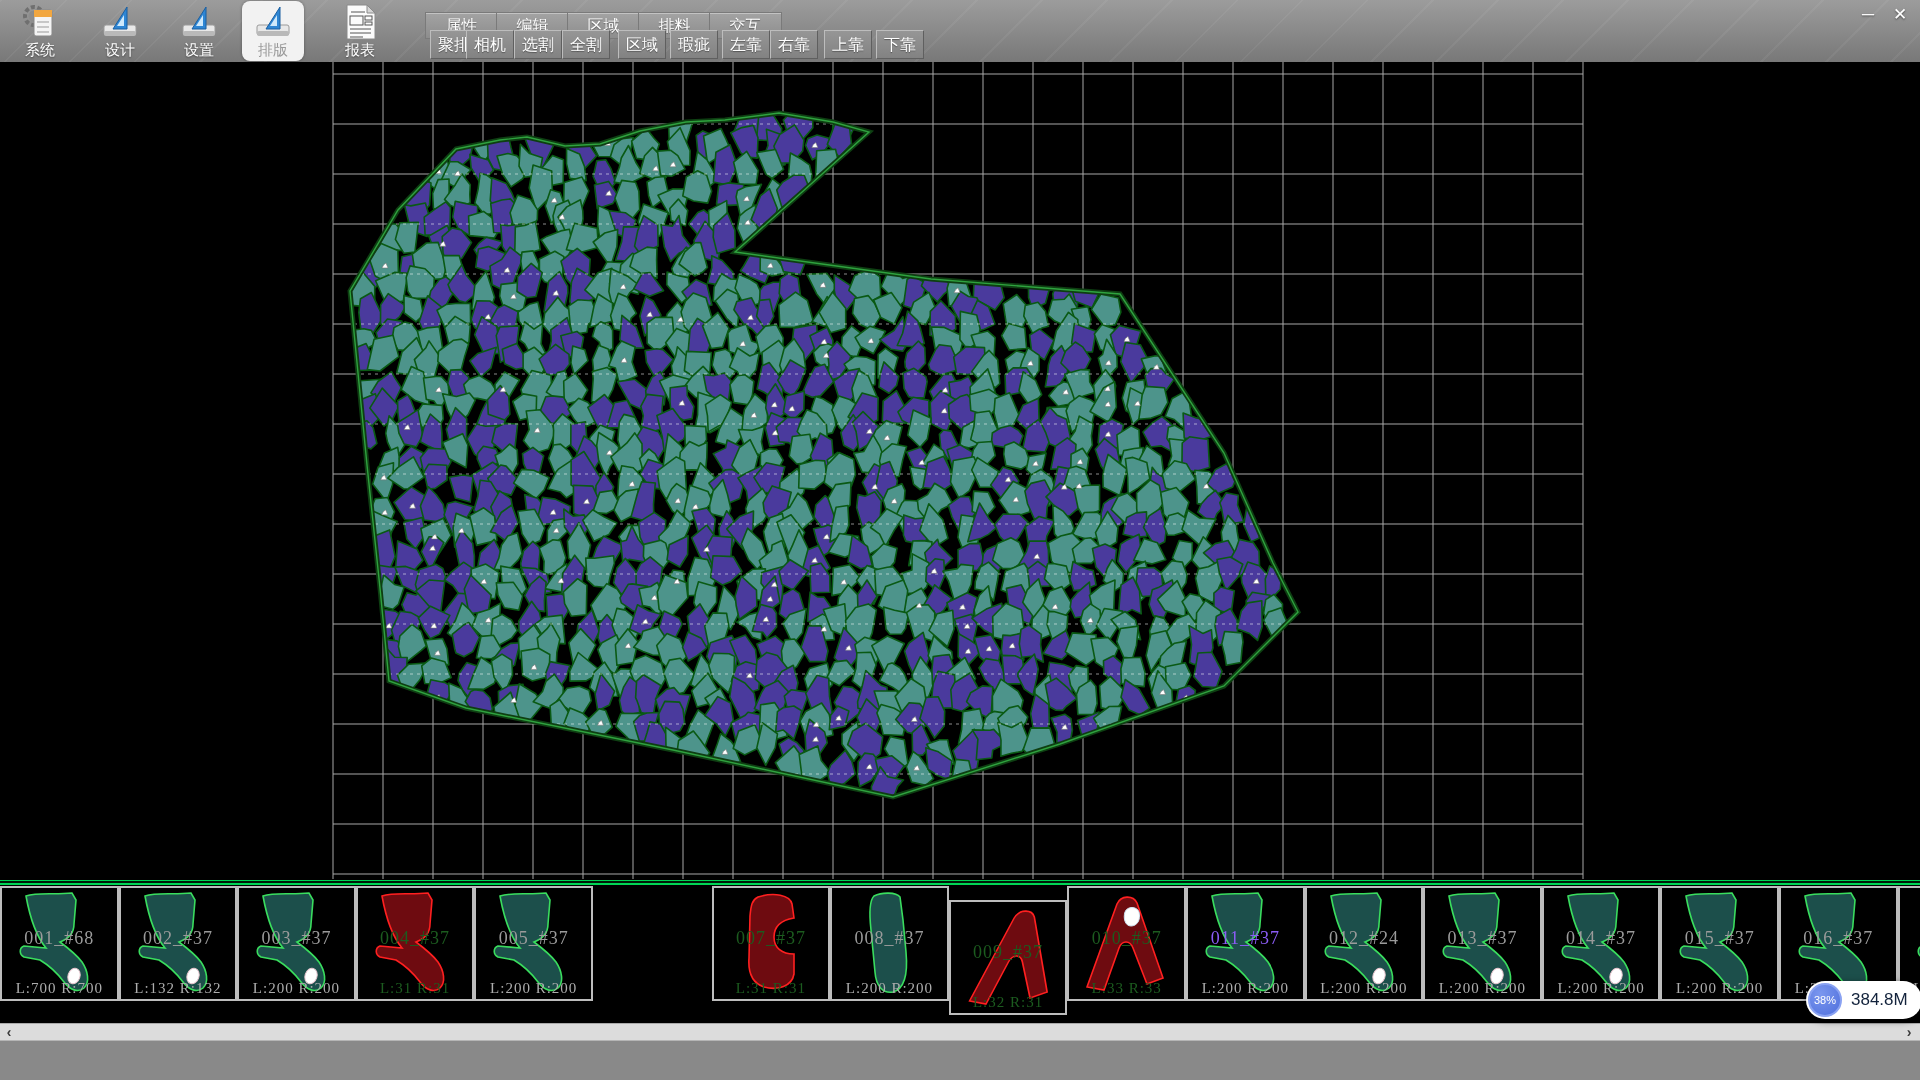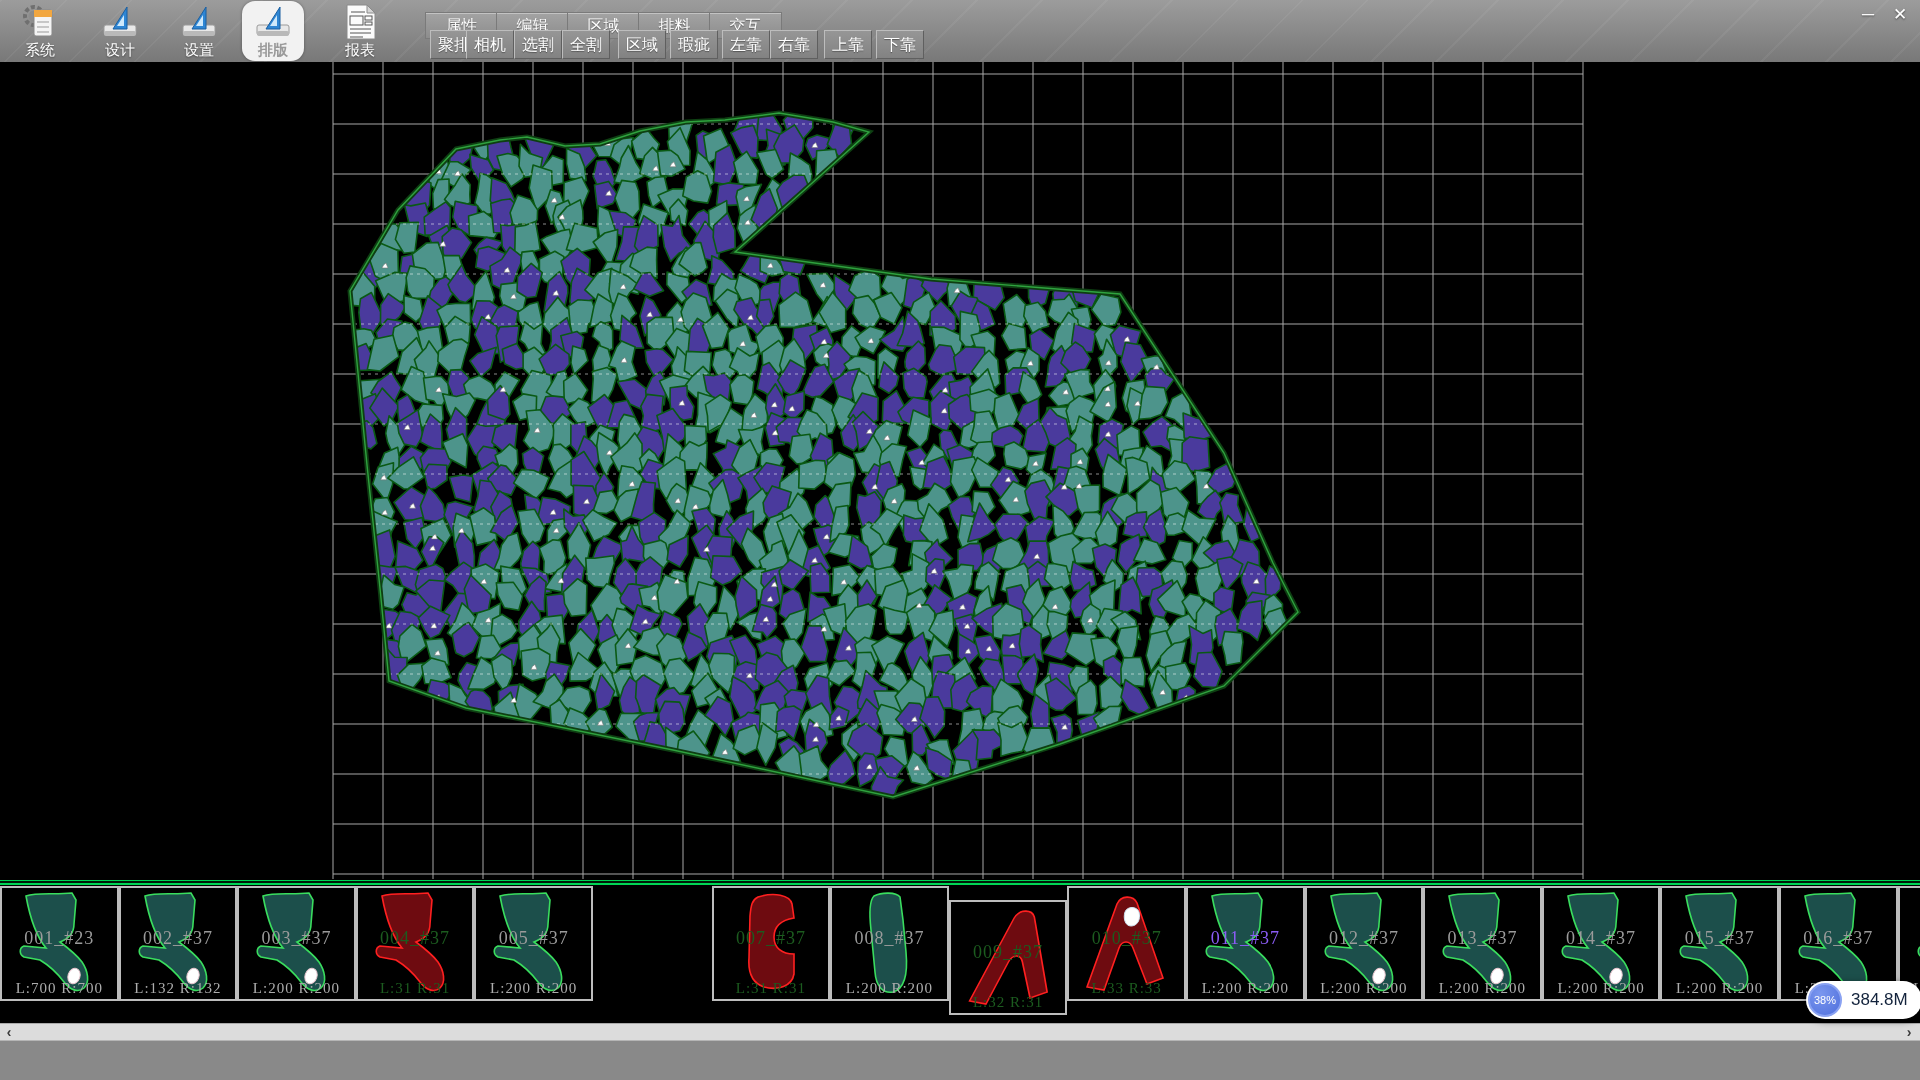--- a/index.html
+++ b/index.html
@@ -5,21 +5,21 @@
   html,body{margin:0;padding:0;width:1920px;height:1080px;overflow:hidden;background:#000;
     font-family:"Liberation Sans","DejaVu Sans",sans-serif;}
   .abs{position:absolute;}
   
   #toolbar{left:0;top:0;width:1920px;height:62px;
     background:linear-gradient(#9c9c9c,#787878);
     background-image:repeating-linear-gradient(135deg,rgba(255,255,255,.05) 0 2px,transparent 2px 46px),linear-gradient(#9c9c9c,#787878);}
   .bigbtn{top:1px;width:62px;height:60px;text-align:center;cursor:pointer;}
   .bigbtn .icon{margin:2px auto 0;width:38px;height:38px;}
   .bigbtn .lbl{color:#fff;font-size:15px;text-shadow:0 1px 2px rgba(0,0,0,.45);}
-  .bigbtn.sel{background:#f2f2f2;border-radius:13px;box-shadow:0 0 3px rgba(0,0,0,.35);font-weight:bold;}
+  .bigbtn.sel{background:#f2f2f2;border-radius:8px;box-shadow:0 0 3px rgba(0,0,0,.35);}
   .bigbtn.sel .lbl{color:#9a9a9a;text-shadow:none;}
   .tab{top:12px;height:25px;line-height:25px;width:71px;text-align:center;color:#fff;font-size:16px;
     background:linear-gradient(#a3a3a3,#8d8d8d);border:1px solid #7a7a7a;border-right:none;
     box-shadow:inset 0 1px 0 rgba(255,255,255,.35);text-shadow:0 1px 1px rgba(0,0,0,.4);cursor:pointer;}
   .tab:last-of-type{border-right:1px solid #7a7a7a;}
   .tool{top:30px;height:27px;line-height:27px;width:46px;text-align:center;color:#fff;font-size:16px;
     background:linear-gradient(#969696,#828282);
     border:1px solid;border-color:#bdbdbd #5f5f5f #5f5f5f #bdbdbd;text-shadow:0 1px 1px rgba(0,0,0,.4);cursor:pointer;}
   .winbtn{top:2px;width:28px;height:26px;color:#fff;font-size:17px;font-weight:bold;text-align:center;
     line-height:26px;text-shadow:0 1px 2px rgba(0,0,0,.5);cursor:pointer;}
@@ -1120,21 +1120,21 @@
     </svg>
 </div>
 
 <div id="strip-top-line" class="abs"></div>
 <div id="filmstrip" class="abs">
     <div class="cell abs" style="left: 0px; width: 118.6px;">
       <svg width="100" height="110" viewBox="0 0 100 110">
         <path d="M16,6 C28,2 44,5 62,3 L66,10 L64,34 C64,44 58,49 50,52 C58,58 66,64 72,72 C78,81 80,92 74,98 C68,103 60,100 54,92 C48,84 40,76 30,70 L14,67 C9,64 9,58 14,56 L36,58 C26,46 20,28 16,6 Z" fill="#1C4F4B" stroke="#3ADD5E" stroke-width="1.6"></path>
         <ellipse cx="64" cy="86" rx="6" ry="8" transform="rotate(18 64 86)" fill="#FFFFFF" stroke="#E8C4CE"></ellipse>
       </svg>
-      <div class="nm" style="color:#9B9B9B">001_#23</div>
+      <div class="nm" style="color:#9B9B9B">001_#68</div>
       <div class="lr" style="color:#ADADAD">L:700 R:700</div>
     </div>
     <div class="cell abs" style="left: 118.6px; width: 118.6px;">
       <svg width="100" height="110" viewBox="0 0 100 110">
         <path d="M16,6 C28,2 44,5 62,3 L66,10 L64,34 C64,44 58,49 50,52 C58,58 66,64 72,72 C78,81 80,92 74,98 C68,103 60,100 54,92 C48,84 40,76 30,70 L14,67 C9,64 9,58 14,56 L36,58 C26,46 20,28 16,6 Z" fill="#1C4F4B" stroke="#3ADD5E" stroke-width="1.6"></path>
         <ellipse cx="64" cy="86" rx="6" ry="8" transform="rotate(18 64 86)" fill="#FFFFFF" stroke="#E8C4CE"></ellipse>
       </svg>
       <div class="nm" style="color:#9B9B9B">002_#37</div>
       <div class="lr" style="color:#ADADAD">L:132 R:132</div>
     </div>
@@ -1194,21 +1194,21 @@
         <path d="M16,6 C28,2 44,5 62,3 L66,10 L64,34 C64,44 58,49 50,52 C58,58 66,64 72,72 C78,81 80,92 74,98 C68,103 60,100 54,92 C48,84 40,76 30,70 L14,67 C9,64 9,58 14,56 L36,58 C26,46 20,28 16,6 Z" fill="#1C4F4B" stroke="#3ADD5E" stroke-width="1.6"></path>
       </svg>
       <div class="nm" style="color:#8b5cf6">011_#37</div>
       <div class="lr" style="color:#ADADAD">L:200 R:200</div>
     </div>
     <div class="cell abs" style="left: 1304.6px; width: 118.6px;">
       <svg width="100" height="110" viewBox="0 0 100 110">
         <path d="M16,6 C28,2 44,5 62,3 L66,10 L64,34 C64,44 58,49 50,52 C58,58 66,64 72,72 C78,81 80,92 74,98 C68,103 60,100 54,92 C48,84 40,76 30,70 L14,67 C9,64 9,58 14,56 L36,58 C26,46 20,28 16,6 Z" fill="#1C4F4B" stroke="#3ADD5E" stroke-width="1.6"></path>
         <ellipse cx="64" cy="86" rx="6" ry="8" transform="rotate(18 64 86)" fill="#FFFFFF" stroke="#E8C4CE"></ellipse>
       </svg>
-      <div class="nm" style="color:#9B9B9B">012_#37</div>
+      <div class="nm" style="color:#9B9B9B">012_#24</div>
       <div class="lr" style="color:#ADADAD">L:200 R:200</div>
     </div>
     <div class="cell abs" style="left: 1423.2px; width: 118.6px;">
       <svg width="100" height="110" viewBox="0 0 100 110">
         <path d="M16,6 C28,2 44,5 62,3 L66,10 L64,34 C64,44 58,49 50,52 C58,58 66,64 72,72 C78,81 80,92 74,98 C68,103 60,100 54,92 C48,84 40,76 30,70 L14,67 C9,64 9,58 14,56 L36,58 C26,46 20,28 16,6 Z" fill="#1C4F4B" stroke="#3ADD5E" stroke-width="1.6"></path>
         <ellipse cx="64" cy="86" rx="6" ry="8" transform="rotate(18 64 86)" fill="#FFFFFF" stroke="#E8C4CE"></ellipse>
       </svg>
       <div class="nm" style="color:#9B9B9B">013_#37</div>
       <div class="lr" style="color:#ADADAD">L:200 R:200</div>
     </div>

